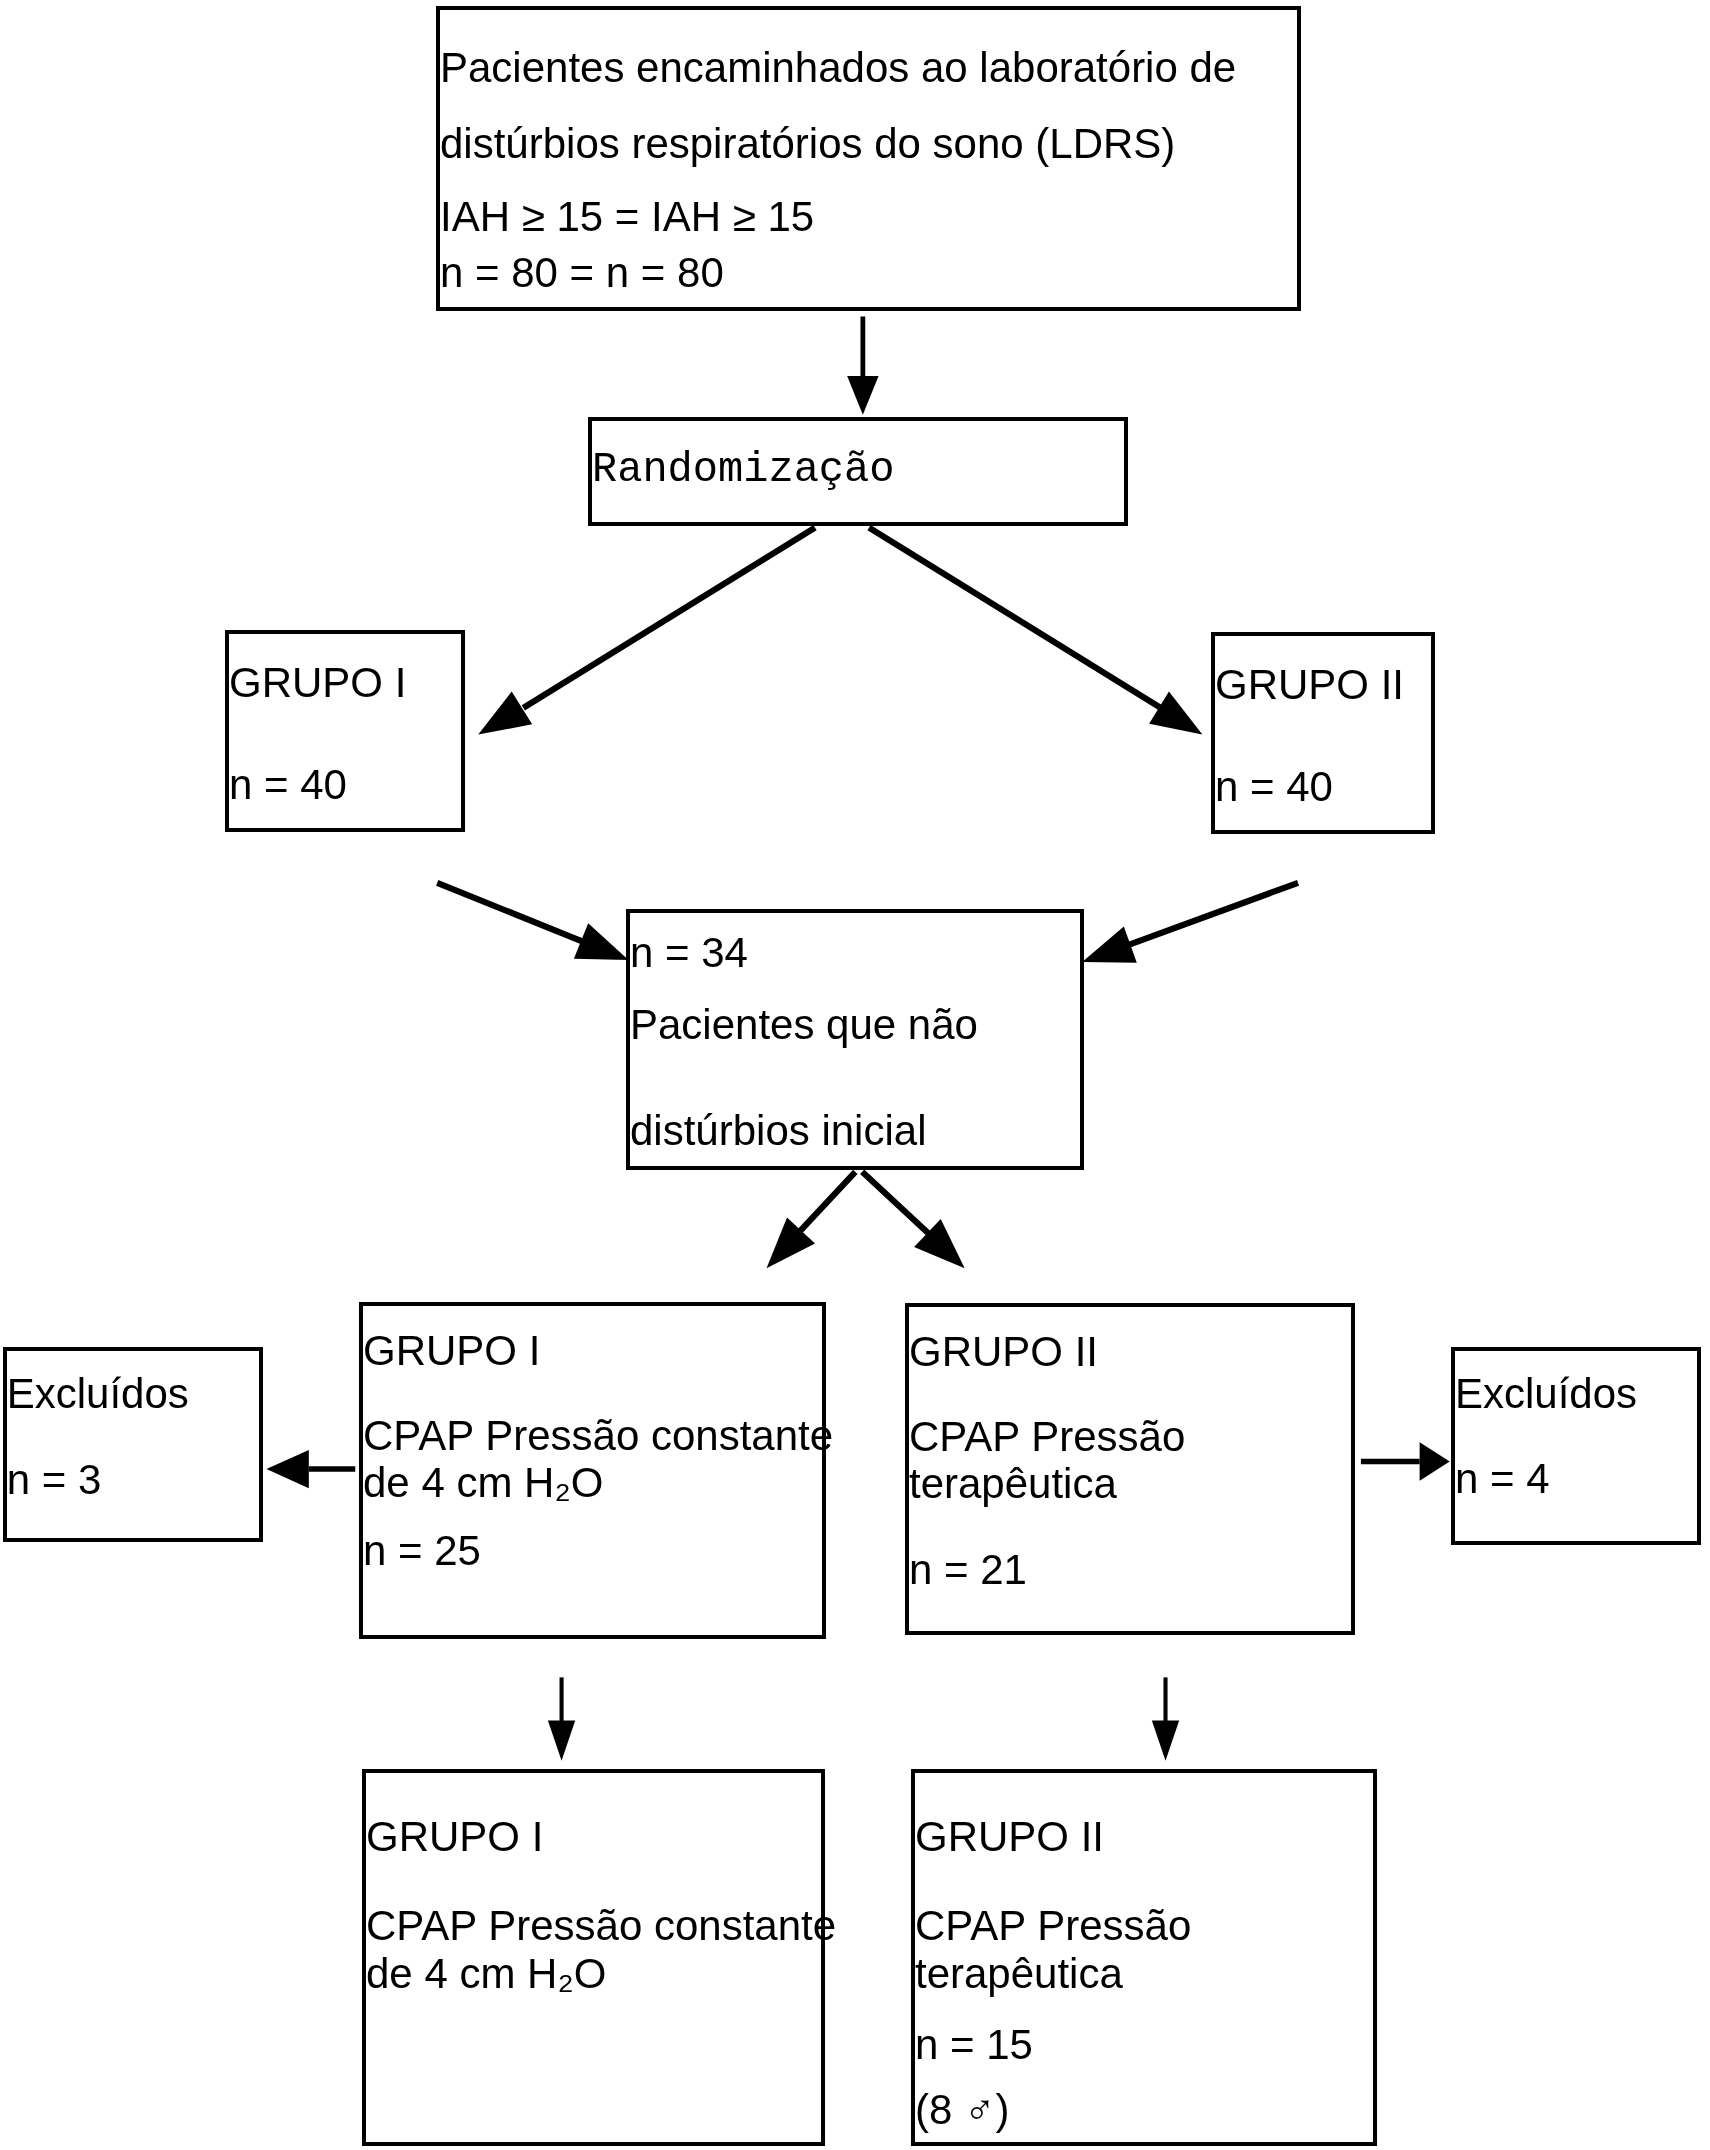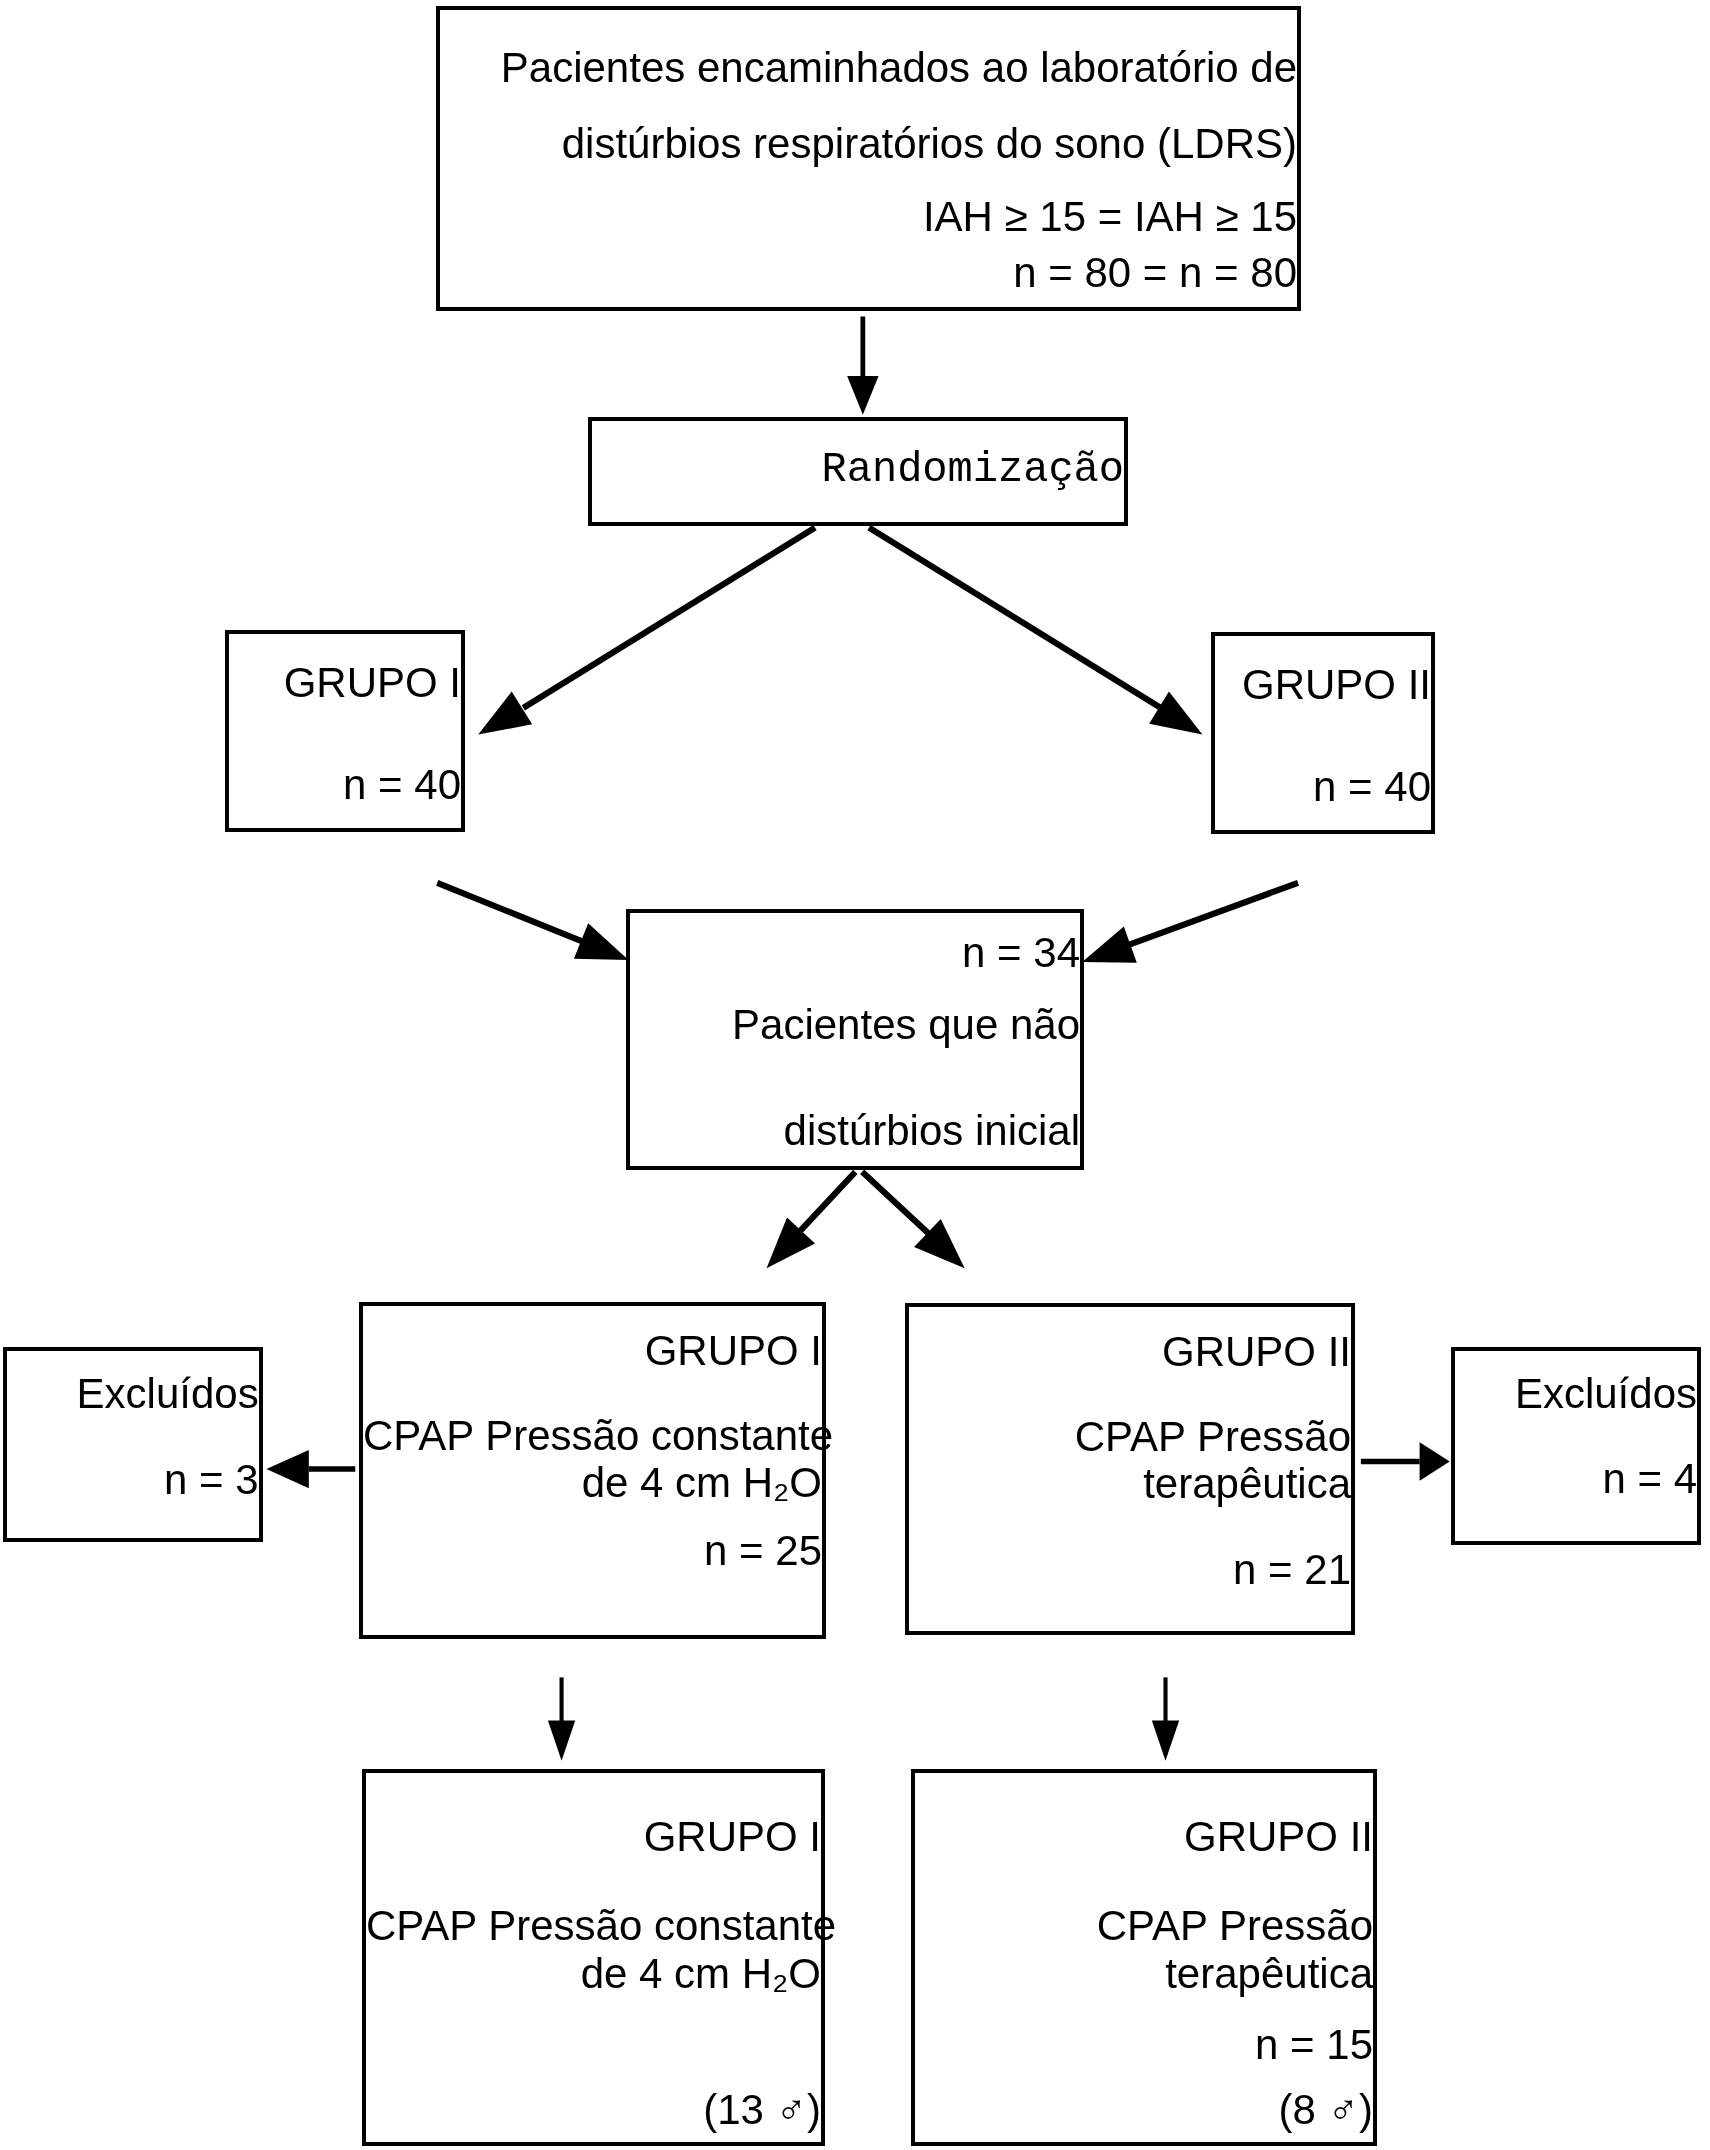--- a/index.html
+++ b/index.html
@@ -18,21 +18,21 @@
     border:4.8px solid #000000;
     box-sizing:border-box;
   }
   .bl{
     position:absolute;
     left:0;
     right:0;
     height:49px;
     line-height:49px;
     font-size:42px;
-    text-align:right;
+    text-align:left;
     white-space:nowrap;
   }
   .arrows{
     position:absolute;
     left:0;
     top:0;
     pointer-events:none;
   }
   .arrows line{stroke:#000000;}
   .arrows polygon{fill:#000000;stroke:none;}
@@ -137,21 +137,20 @@
 
   <div class="box" style="left:1451px;top:1347px;width:250px;height:198px;">
     <div class="bl" style="top:18px">Excluídos</div>
     <div class="bl" style="top:103px">n = 4</div>
   </div>
 
   <div class="box" style="left:362px;top:1769px;width:463px;height:377px;">
     <div class="bl" style="top:39px">GRUPO I</div>
     <div class="bl" style="top:128px">CPAP Pressão constante</div>
     <div class="bl" style="top:176px">de 4 cm H₂O</div>
-    <div class="bl" style="top:312px">(13 ♂)</div>
   </div>
 
   <div class="box" style="left:911px;top:1769px;width:466px;height:377px;">
     <div class="bl" style="top:39px">GRUPO II</div>
     <div class="bl" style="top:128px">CPAP Pressão</div>
     <div class="bl" style="top:176px">terapêutica</div>
     <div class="bl" style="top:247px">n = 15</div>
     <div class="bl" style="top:312px">(8 ♂)</div>
   </div>
 

